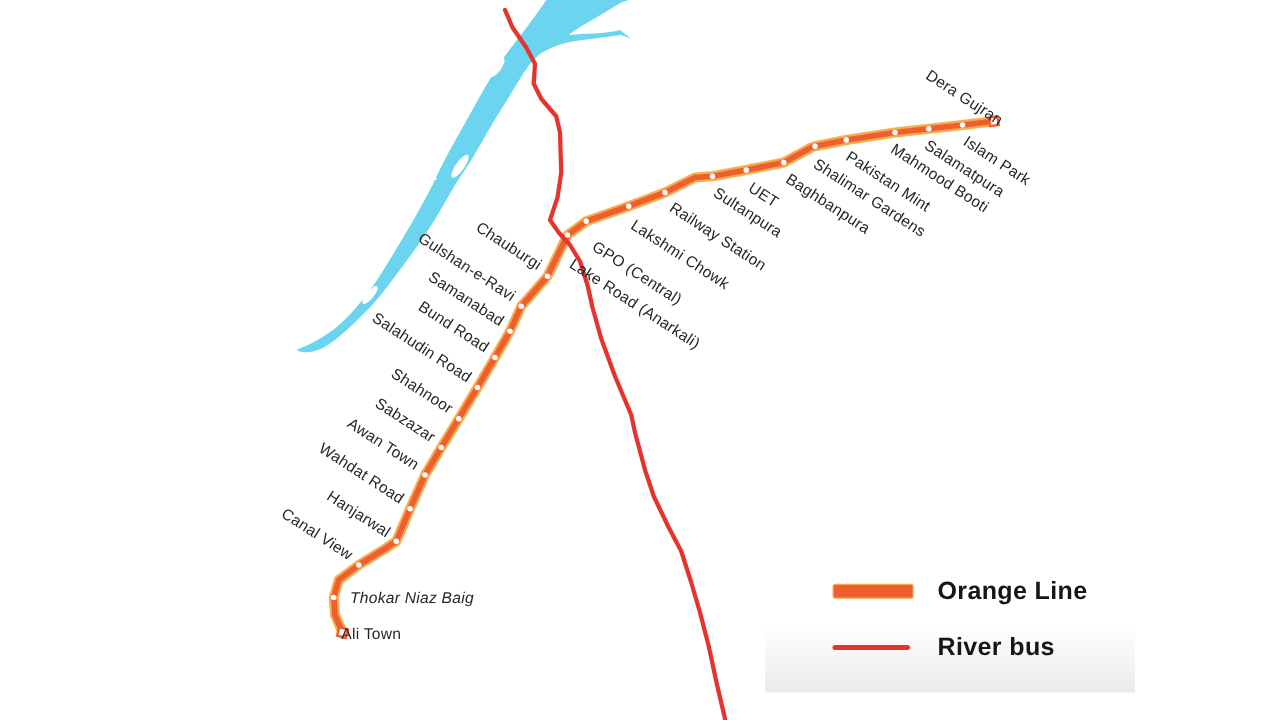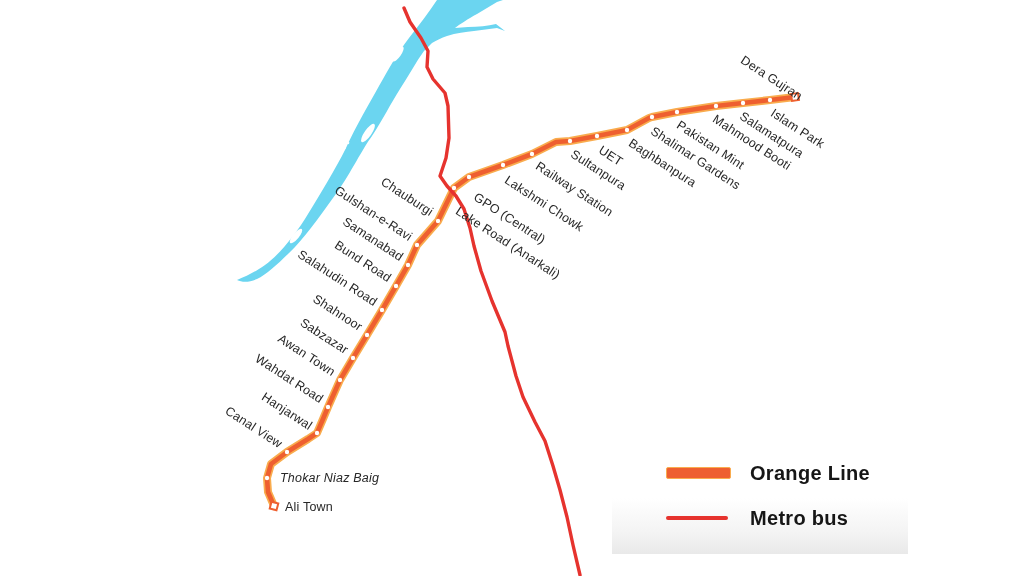--- a/index.html
+++ b/index.html
@@ -78,21 +78,21 @@
         <circle cx="677" cy="112" r="2.2" fill="#ffffff"></circle>
         <circle cx="716" cy="106" r="2.2" fill="#ffffff"></circle>
         <circle cx="743" cy="103" r="2.2" fill="#ffffff"></circle>
         <circle cx="770" cy="100" r="2.2" fill="#ffffff"></circle>
         <rect x="791.5" y="93.5" width="7" height="7" fill="#ffffff" stroke="#EE5F30" stroke-width="2" transform="rotate(-8 795 97)"></rect>
       </g>
   </svg>
 
   <div id="labels">
     <div class="river-label" style="left: 327px; top: 168px;">Ravi River</div>
-  <div class="st-label flat" style="left: 285px; top: 499px;">Ali Town</div>
+  <div class="st-label flat" style="left: 273px; top: 499px;">Ali Town</div>
       <div class="st-label flat" style="left: 280px; top: 470px; font-style: italic;">Thokar Niaz Baig</div>
       <div class="st-label rot-end" style="left: 61px; top: 437px;">Canal View</div>
       <div class="st-label rot-end" style="left: 91px; top: 419px;">Hanjarwal</div>
       <div class="st-label rot-end" style="left: 102px; top: 392px;">Wahdat Road</div>
       <div class="st-label rot-end" style="left: 114px; top: 365px;">Awan Town</div>
       <div class="st-label rot-end" style="left: 127px; top: 343px;">Sabzazar</div>
       <div class="st-label rot-end" style="left: 141px; top: 320px;">Shahnoor</div>
       <div class="st-label rot-end" style="left: 156px; top: 295px;">Salahudin Road</div>
       <div class="st-label rot-end" style="left: 170px; top: 271px;">Bund Road</div>
       <div class="st-label rot-end" style="left: 182px; top: 250px;">Samanabad</div>
@@ -117,17 +117,17 @@
     <div class="legend-row row-0">
       <span class="swatch-box">
           <span class="swatch-orange"></span>
         </span>
       <span class="legend-label">Orange Line</span>
     </div>
     <div class="legend-row row-1">
       <span class="swatch-box">
           <span class="swatch-red"></span>
         </span>
-      <span class="legend-label">Metro bus</span>
+      <span class="legend-label">River bus</span>
     </div>
   </div>
 
 </div>
 
 </body></html>

